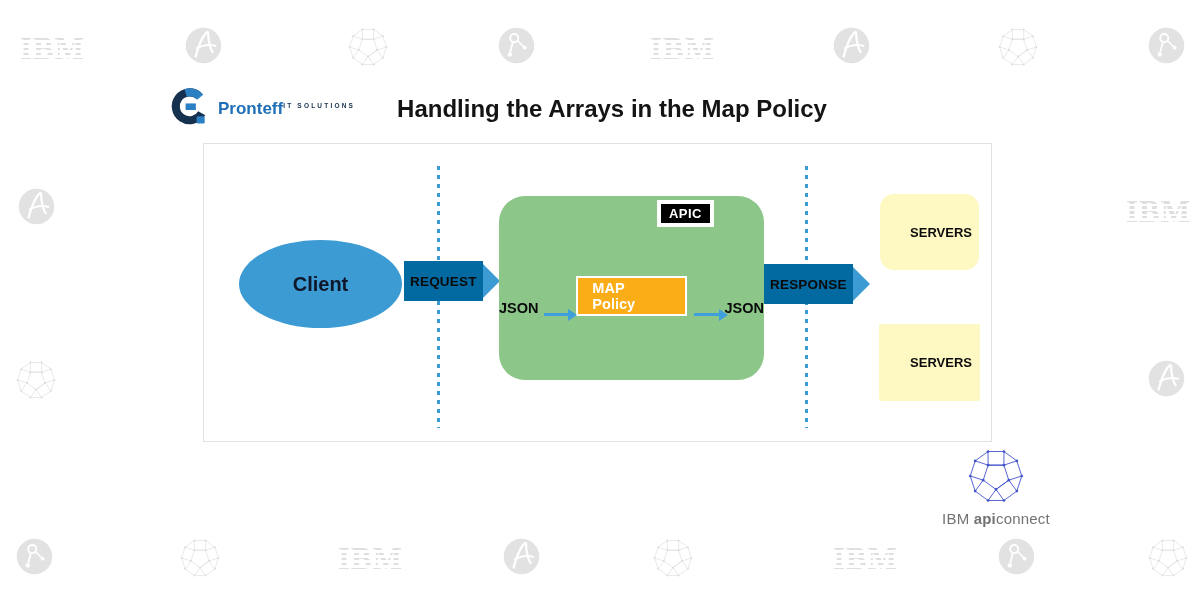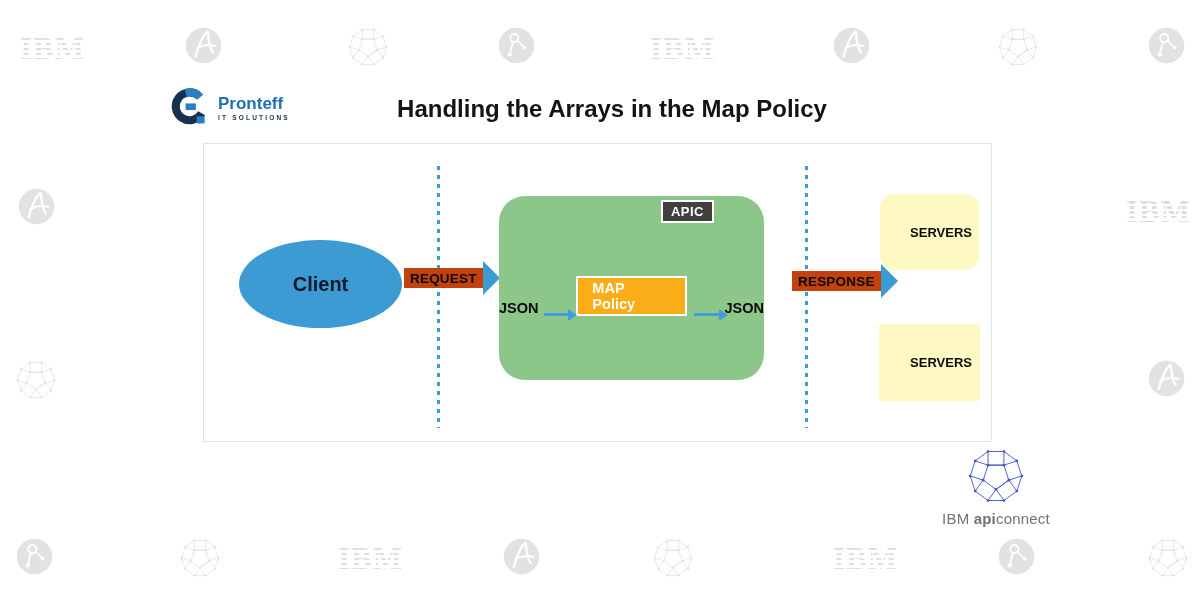--- a/index.html
+++ b/index.html
@@ -13,21 +13,21 @@
     font-family:"Liberation Serif",serif;font-weight:bold;font-size:31px;
     color:#dedede;letter-spacing:1px;line-height:1;
   }
   .wm-ibm::after{
     content:"";position:absolute;inset:0;
     background:repeating-linear-gradient(to bottom,transparent 0 2.5px,#ffffff 2.5px 5px);
   }
   .wm svg{display:block;}
   
   .brand{position:absolute;left:168px;top:84px;display:flex;align-items:center;gap:6px;}
-  .brand-text{display:flex;flex-direction:column;line-height:1;}
+  .brand-text{display:flex;flex-direction:row;line-height:1;}
   .brand-name{font-size:17px;font-weight:bold;color:#1E6FB8;}
   .brand-tagline{font-size:6.5px;font-weight:bold;letter-spacing:2.2px;color:#16314F;margin-top:3px;}
   .page-title{
     position:absolute;top:95px;left:0;width:100%;text-align:center;
     transform:translateX(12px);
     font-size:24px;font-weight:bold;color:#141414;
   }
   
   .panel{
     position:absolute;left:203px;top:143px;width:789px;height:299px;
@@ -41,36 +41,36 @@
   .dotted-line.l2{left:601px;}
   
   .client{
     position:absolute;left:35px;top:96px;width:163px;height:88px;border-radius:50%;
     background:#3D9BD4;display:flex;align-items:center;justify-content:center;
     font-size:20px;font-weight:bold;color:#0f172a;
   }
   
   .h-arrow{position:absolute;display:flex;align-items:center;}
   .h-arrow .band{
-    background:#c2410c;height:20px;display:flex;align-items:center;
+    background:#0369a1;height:40px;display:flex;align-items:center;
     padding:0 6px;font-size:13.5px;font-weight:bold;color:#0a0a0a;letter-spacing:.2px;
   }
   .h-arrow .head{
     width:0;height:0;border-top:17px solid transparent;
     border-bottom:17px solid transparent;border-left:17px solid #3D9BD4;
   }
   .req{left:200px;top:117px;}
-  .resp{left:588px;top:120px;}
+  .resp{left:560px;top:120px;}
   
   .green-box{
     position:absolute;left:295px;top:52px;width:265px;height:184px;
     background:#8CC789;border-radius:26px;
   }
   .apic-badge{
-    position:absolute;right:50px;top:4px;background:#404040;border:2px solid #ffffff;
+    position:absolute;right:50px;top:4px;background:#000000;border:4px solid #ffffff;
     color:#fff;font-weight:bold;font-size:13px;padding:2px 8px;letter-spacing:.5px;
   }
   .flow-row{
     position:absolute;top:80px;left:0;width:100%;
     display:flex;align-items:flex-end;justify-content:center;
   }
   .json-label{font-size:14.5px;font-weight:bold;color:#0a0a0a;}
   .mini-arrow{width:26px;height:3px;background:#3F9FDB;position:relative;margin:0 5px;}
   .mini-arrow::after{
     content:"";position:absolute;right:-8px;top:-4.5px;width:0;height:0;

